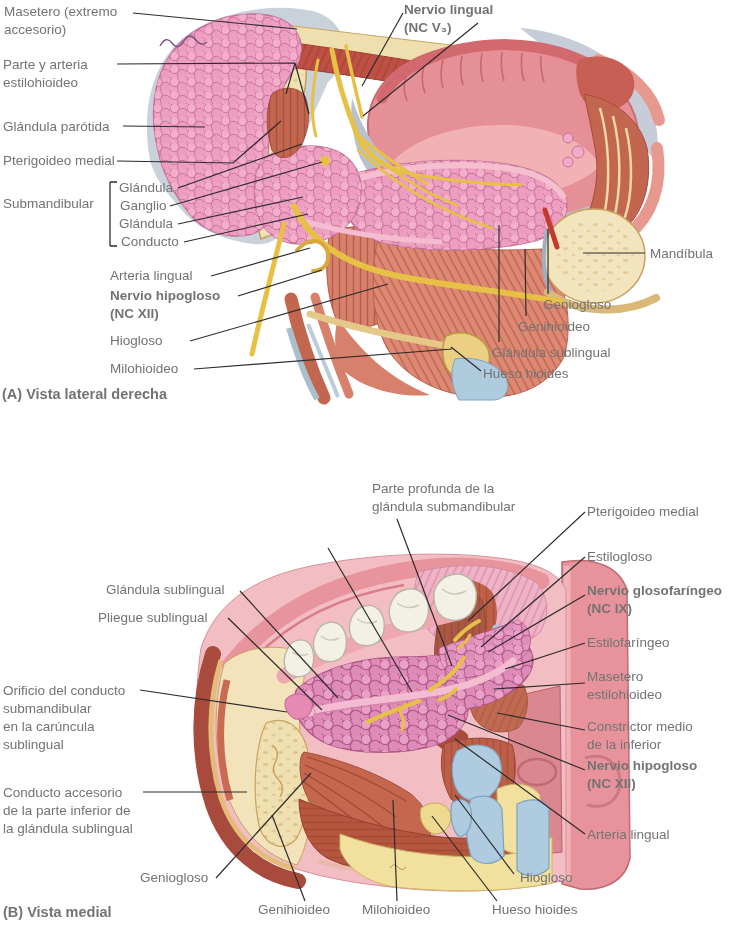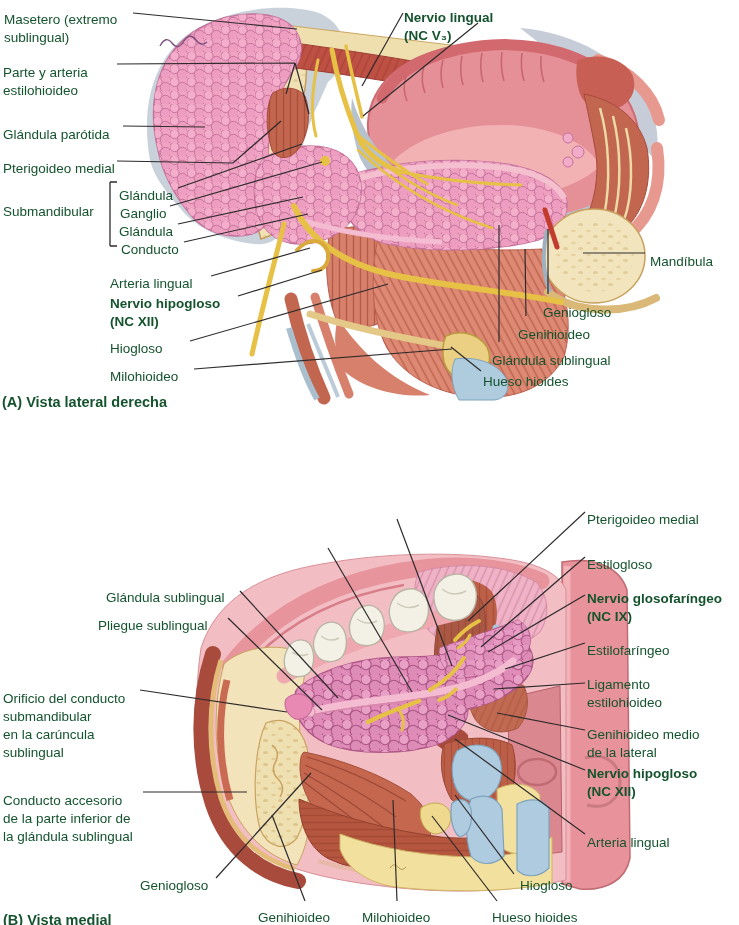--- a/index.html
+++ b/index.html
@@ -1,19 +1,19 @@
 <!DOCTYPE html>
 <html><head>
 <meta charset="utf-8">
 <style>
   html,body{margin:0;padding:0;background:#fff;}
   #stage{position:relative;width:739px;height:925px;background:#fff;overflow:hidden;
          font-family:"Liberation Sans","DejaVu Sans",sans-serif;}
   #art{position:absolute;left:0;top:0;}
-  .lbl{position:absolute;font-size:13.5px;line-height:18px;color:#14532d;white-space:nowrap;margin-top:8px;}
+  .lbl{position:absolute;font-size:13.5px;line-height:18px;color:#737373;white-space:nowrap;}
   .b{font-weight:700;}
   .cap{font-size:14.5px;font-weight:700;}
 </style>
 </head>
 <body>
 
 <div id="stage">
 
 <svg id="art" width="739" height="925" viewBox="0 0 739 925">
   <defs>
@@ -265,21 +265,21 @@
     <path d="M585,643 L505,669"></path>
     <path d="M585,683 L494,689"></path>
     <path d="M585,730 L497,713"></path>
     <path d="M585,770 L448,715"></path>
     <path d="M585,834 L455,739"></path>
   </g>
 </svg>
 
 <div class="lbl" style="left:4px;top:3px">
   <div>Masetero (extremo</div>
-  <div>sublingual)</div>
+  <div>accesorio)</div>
 </div>
 <div class="lbl" style="left:3px;top:56px">
   <div>Parte y arteria</div>
   <div>estilohioideo</div>
 </div>
 <div class="lbl" style="left:3px;top:118px">
   <div>Glándula parótida</div>
 </div>
 <div class="lbl" style="left:3px;top:152px">
   <div>Pterigoideo medial</div>
@@ -328,20 +328,24 @@
 <div class="lbl" style="left:518px;top:318px">
   <div>Genihioideo</div>
 </div>
 <div class="lbl" style="left:492px;top:344px">
   <div>Glándula sublingual</div>
 </div>
 <div class="lbl" style="left:483px;top:365px">
   <div>Hueso hioides</div>
 </div>
 
+<div class="lbl" style="left:372px;top:480px">
+  <div>Parte profunda de la</div>
+  <div>glándula submandibular</div>
+</div>
 <div class="lbl" style="left:106px;top:581px">
   <div>Glándula sublingual</div>
 </div>
 <div class="lbl" style="left:98px;top:609px">
   <div>Pliegue sublingual</div>
 </div>
 <div class="lbl" style="left:3px;top:682px">
   <div>Orificio del conducto</div>
   <div>submandibular</div>
   <div>en la carúncula</div>
@@ -377,26 +381,26 @@
   <div>Estilogloso</div>
 </div>
 <div class="lbl b" style="left:587px;top:582px">
   <div>Nervio glosofaríngeo</div>
   <div>(NC IX)</div>
 </div>
 <div class="lbl" style="left:587px;top:634px">
   <div>Estilofaríngeo</div>
 </div>
 <div class="lbl" style="left:587px;top:668px">
-  <div>Ligamento</div>
+  <div>Masetero</div>
   <div>estilohioideo</div>
 </div>
 <div class="lbl" style="left:587px;top:718px">
-  <div>Genihioideo medio</div>
-  <div>de la lateral</div>
+  <div>Constrictor medio</div>
+  <div>de la inferior</div>
 </div>
 <div class="lbl b" style="left:587px;top:757px">
   <div>Nervio hipogloso</div>
   <div>(NC XII)</div>
 </div>
 <div class="lbl" style="left:587px;top:826px">
   <div>Arteria lingual</div>
 </div>
 
 </div>

